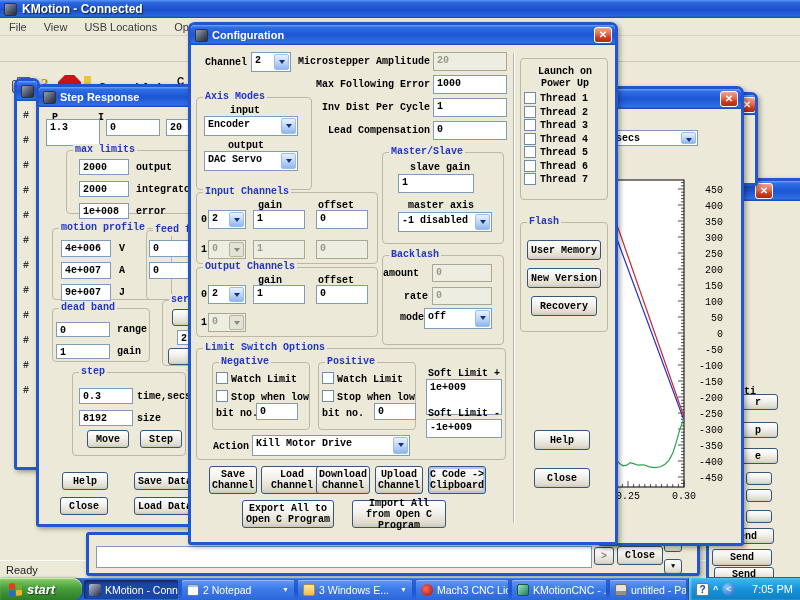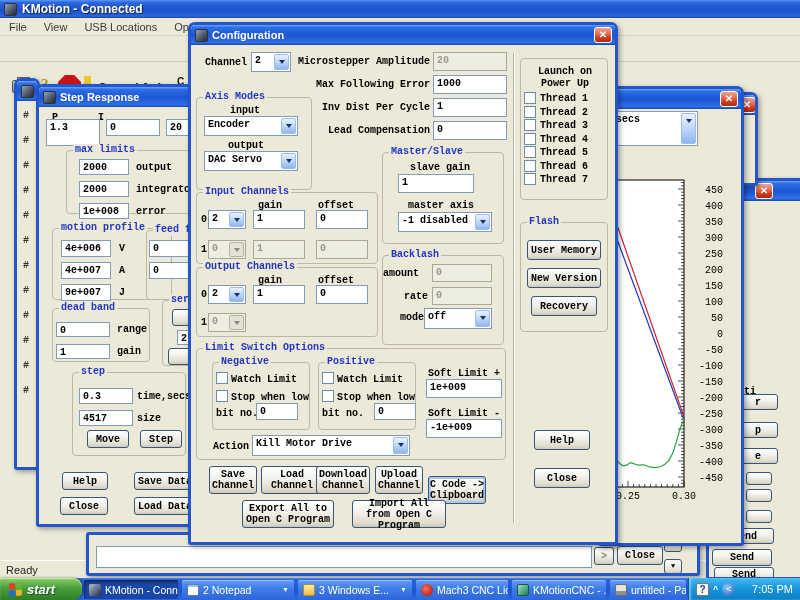--- a/index.html
+++ b/index.html
@@ -168,21 +168,21 @@
     </div>
     <div class="bt" style="left:133px;top:222px;width:50px;height:17px">Di</div>
     <div class="fd" style="left:138px;top:243px;width:42px;height:15px">2</div>
     <div class="bt" style="left:129px;top:261px;width:52px;height:17px">En</div>
 
     <div class="grp" style="left:33px;top:285px;width:114px;height:84px">
       <div class="gt">step</div>
     </div>
     <div class="fd" style="left:40px;top:301px;width:54px;height:16px">0.3</div>
     <div class="lb" style="left:98px;top:304px">time,secs</div>
-    <div class="fd" style="left:40px;top:323px;width:54px;height:16px">4517</div>
+    <div class="fd" style="left:40px;top:323px;width:54px;height:16px">8192</div>
     <div class="lb" style="left:98px;top:326px">size</div>
     <div class="bt" style="left:48px;top:343px;width:42px;height:18px">Move</div>
     <div class="bt" style="left:101px;top:343px;width:42px;height:18px">Step</div>
 
     <div class="bt" style="left:23px;top:385px;width:46px;height:18px">Help</div>
     <div class="bt" style="left:95px;top:385px;width:62px;height:18px">Save Data</div>
     <div class="bt" style="left:21px;top:410px;width:48px;height:18px">Close</div>
     <div class="bt" style="left:95px;top:410px;width:62px;height:18px">Load Data</div>
   </div>
 
@@ -210,21 +210,21 @@
   </div>
 
   <div class="win" style="left:733px;top:92px;width:25px;height:94px;z-index:6">
     <div class="tbar"></div>
     <div class="xbtn" style="right:auto;left:2px">✕</div>
   </div>
 
   <div class="win" style="left:598px;top:86px;width:146px;height:460px;z-index:7">
     <div class="tbar"></div>
     <div class="xbtn">✕</div>
-    <div class="cmb" style="left:11px;top:22px;width:86px;height:35px">
+    <div class="cmb" style="left:11px;top:41px;width:86px;height:16px">
       <span class="ct">secs</span>
         <span class="arr"></span>
     </div>
     <svg id="plot-svg" width="142" height="406" style="position:absolute;left:0;top:51px">
         <defs>
           <clipPath id="pc">
             <rect x="7" y="40" width="76" height="307"></rect>
           </clipPath>
         </defs>
         <rect x="7" y="40" width="76" height="307" fill="#ffffff" stroke="#000000" stroke-width="1"></rect>
@@ -477,34 +477,34 @@
     <div class="grp" style="left:127px;top:337px;width:98px;height:68px">
       <div class="gt">Positive</div>
     </div>
     <div class="ck" style="left:131px;top:347px"></div>
     <div class="lb" style="left:146px;top:349px">Watch Limit</div>
     <div class="ck" style="left:131px;top:365px"></div>
     <div class="lb" style="left:146px;top:367px">Stop when low</div>
     <div class="lb" style="left:131px;top:383px">bit no.</div>
     <div class="fd" style="left:183px;top:378px;width:42px;height:17px">0</div>
     <div class="lb" style="left:237px;top:343px">Soft Limit +</div>
-    <div class="fd" style="left:235px;top:354px;width:76px;height:19px">1e+009</div>
+    <div class="fd" style="left:235px;top:354px;width:76px;height:36px">1e+009</div>
     <div class="lb" style="left:237px;top:383px">Soft Limit -</div>
     <div class="fd" style="left:235px;top:394px;width:76px;height:19px">-1e+009</div>
     <div class="lb" style="left:22px;top:416px">Action</div>
     <div class="cmb" style="left:61px;top:410px;width:158px;height:21px">
       <span class="ct">Kill Motor Drive</span>
         <span class="arr"></span>
     </div>
 
     <div class="bt" style="left:18px;top:441px;width:48px;height:28px">Save Channel</div>
     <div class="bt" style="left:70px;top:441px;width:62px;height:28px">Load Channel</div>
     <div class="bt" style="left:125px;top:441px;width:54px;height:28px">Download Channel</div>
     <div class="bt" style="left:184px;top:441px;width:48px;height:28px">Upload Channel</div>
-    <div class="bt fc" style="left:237px;top:451px;width:58px;height:28px">C Code -&gt; Clipboard</div>
+    <div class="bt fc" style="left:237px;top:441px;width:58px;height:28px">C Code -&gt; Clipboard</div>
     <div class="bt" style="left:51px;top:475px;width:92px;height:28px">Export All to Open C Program</div>
     <div class="bt" style="left:161px;top:475px;width:94px;height:28px">Import All from Open C Program</div>
 
     <div class="divider" style="left:322px;top:28px;height:470px"></div>
 
     <div class="grp" style="left:329px;top:33px;width:88px;height:142px">
       <div class="lb" style="left:9px;top:7px;width:70px;text-align:center;white-space:normal">Launch on Power Up</div>
     </div>
     <div id="threads">
         <div class="thread-row" style="left: 333px; top: 67px; width: 80px;">

